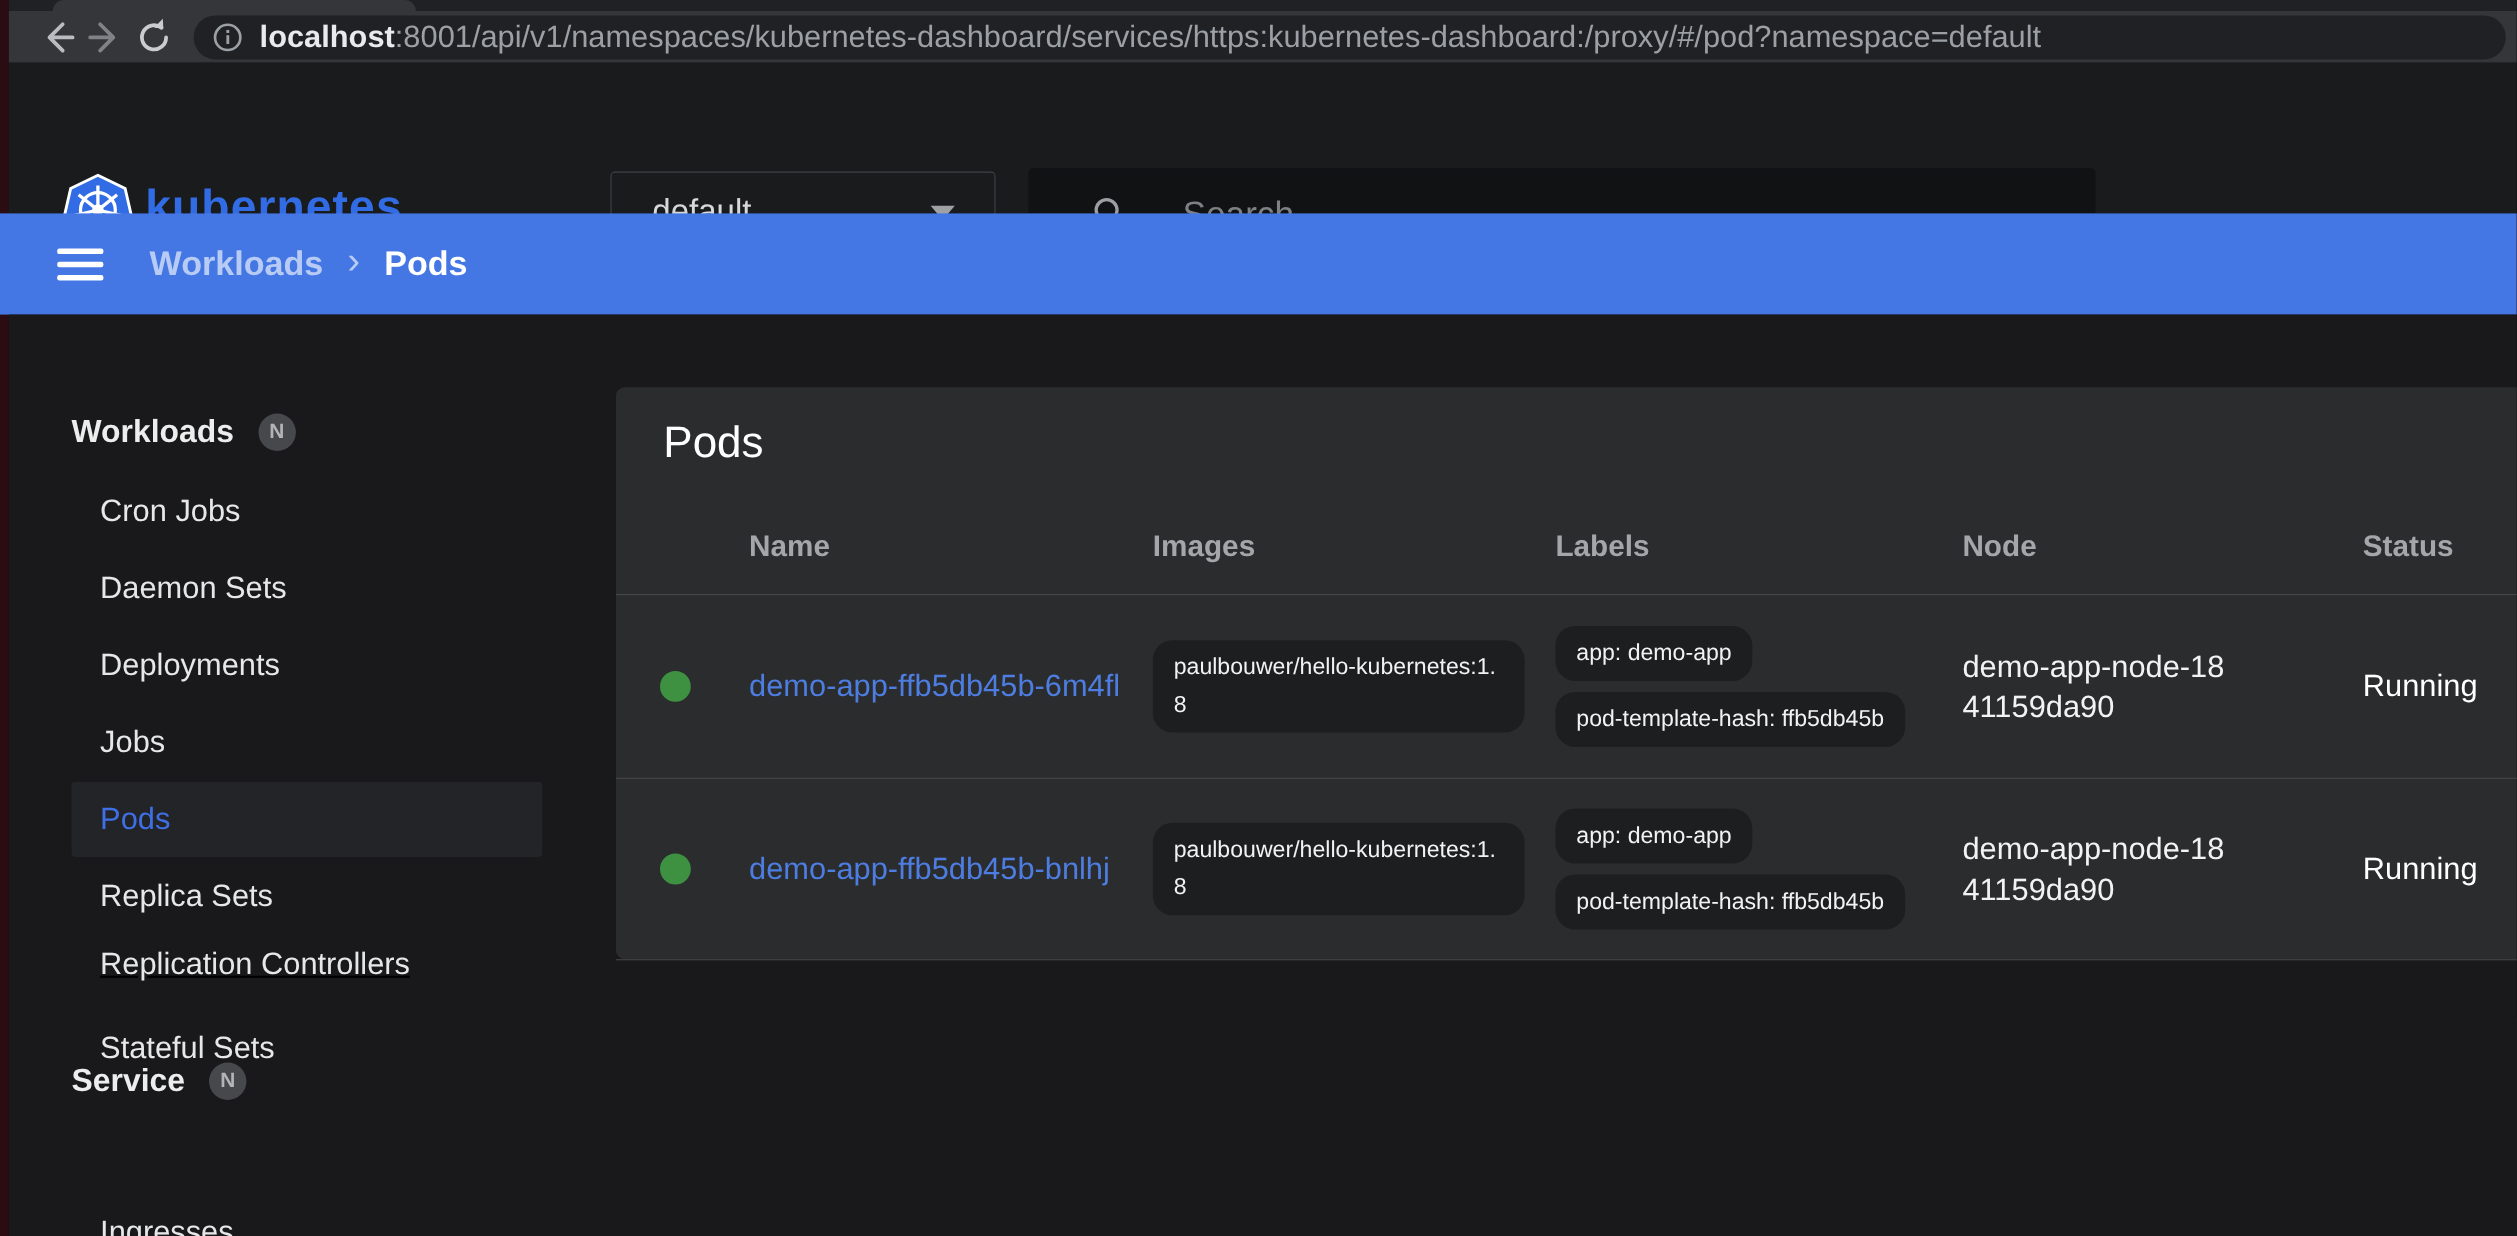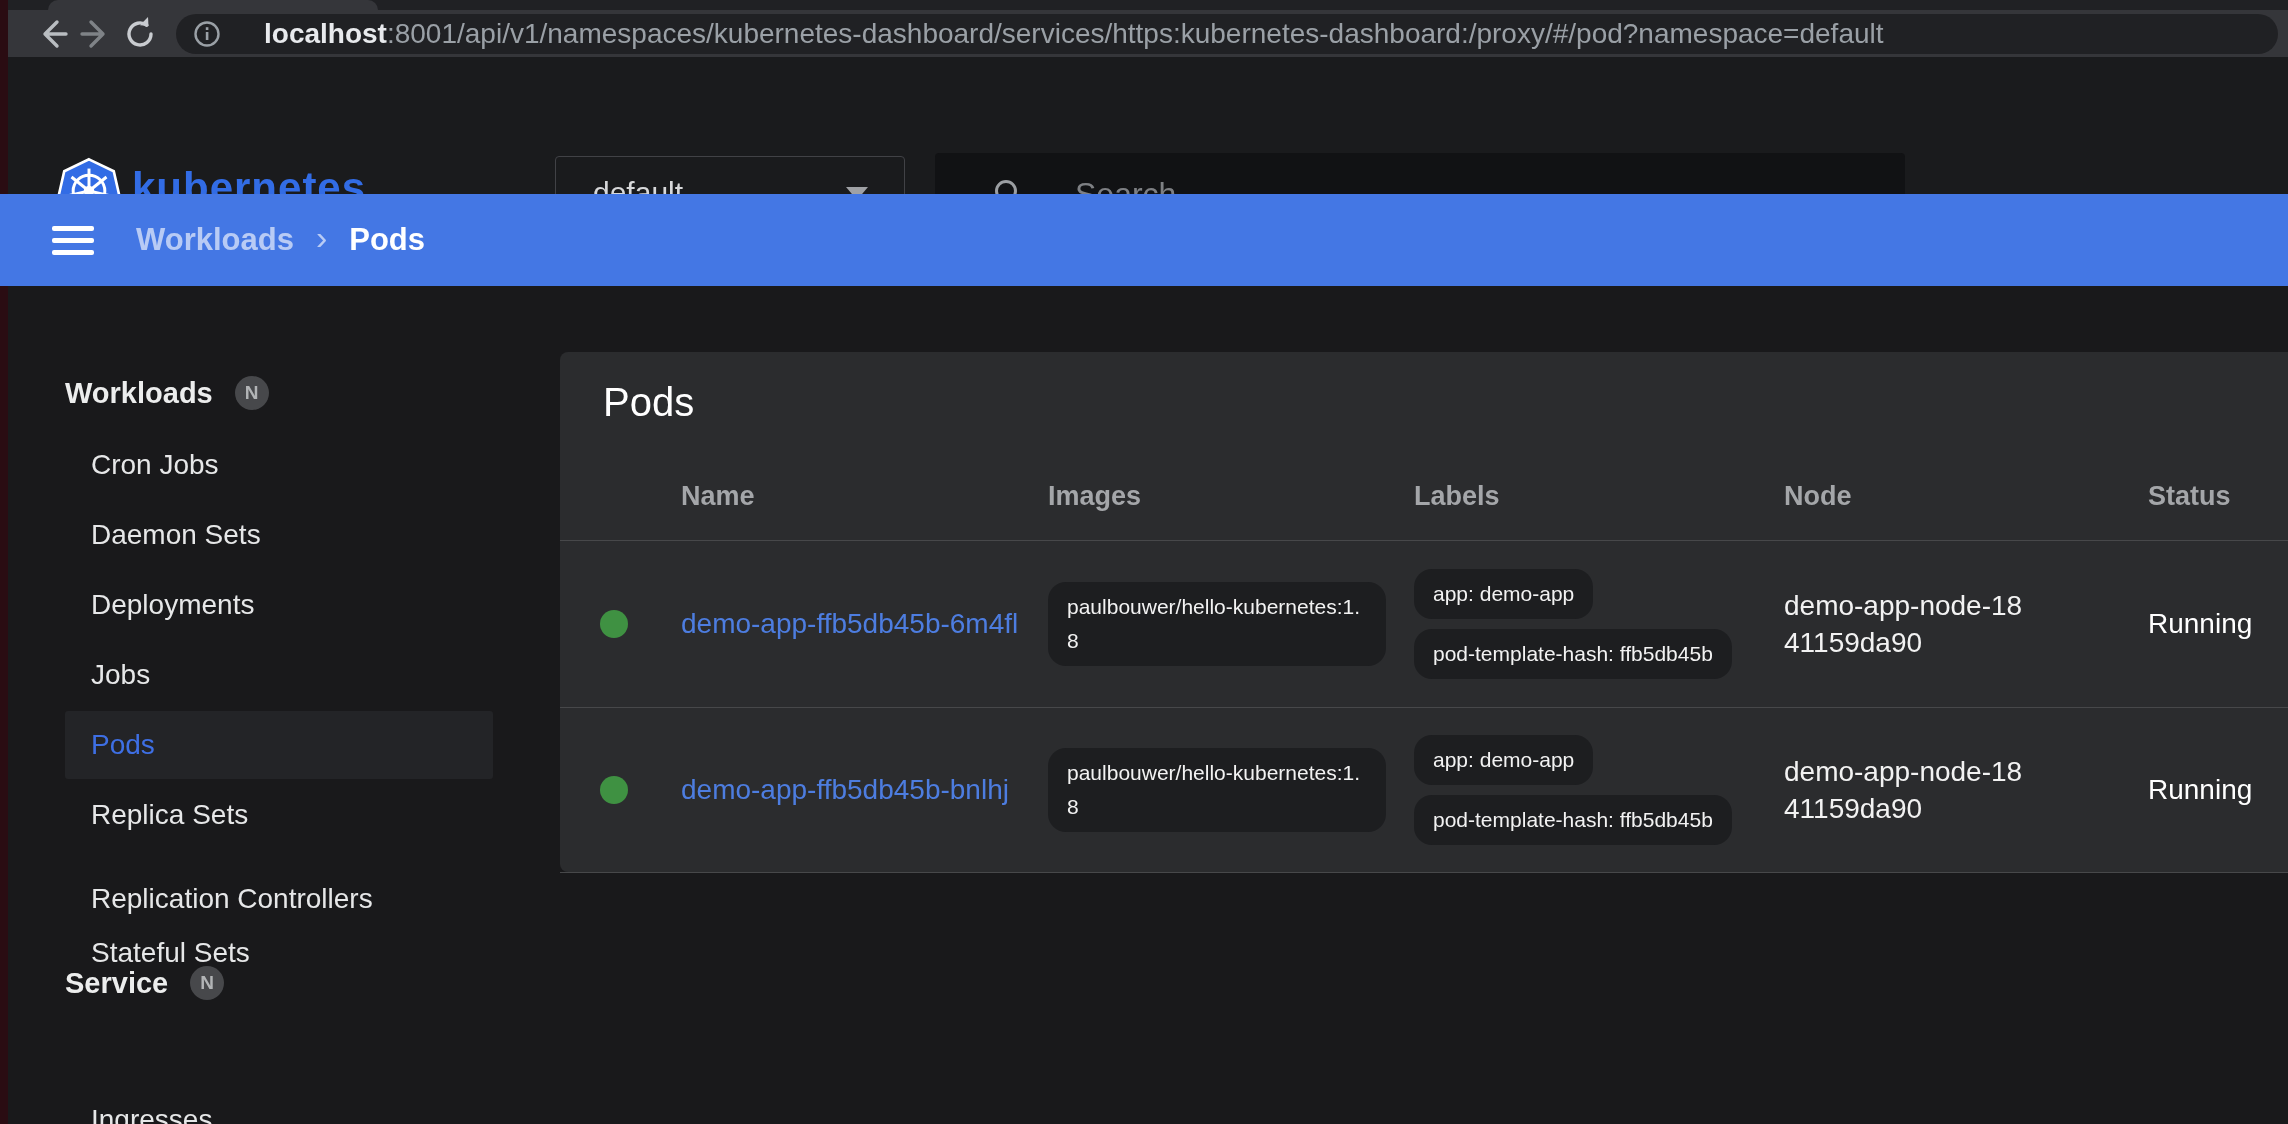--- a/index.html
+++ b/index.html
@@ -10,21 +10,21 @@
   
   #desktop-edge{left:0;top:0;width:8px;height:1124px;background:#2a0c12;}
 
   
   #tabstrip{left:8px;top:0;width:2280px;height:10px;background:#202124;}
   #active-tab{left:40px;top:0;width:330px;height:10px;background:#35363a;border-radius:10px 10px 0 0;}
   #toolbar{left:8px;top:10px;width:2280px;height:47px;background:#35363a;display:flex;align-items:center;}
   .navbtn{width:44px;height:44px;display:flex;align-items:center;justify-content:center;flex:0 0 auto;}
   #btn-back{margin-left:22px;}
   #urlbar{margin-left:14px;flex:1;height:40px;background:#202124;border-radius:21px;
-          display:flex;align-items:center;margin-right:10px;gap:28px;}
+          display:flex;align-items:center;margin-right:10px;}
   #urlbar .info{margin-left:16px;flex:0 0 auto;display:flex;}
   #url-text{margin-left:14px;font-size:28px;color:#9aa0a6;white-space:nowrap;overflow:hidden;}
   #url-text .host{color:#e8eaed;font-weight:bold;}
 
   
   #appheader{left:8px;top:57px;width:2280px;height:137px;background:#1a1b1d;}
   #logo{left:48px;top:100px;width:66px;height:68px;}
   #brand{left:124px;top:107px;font-size:42px;font-weight:bold;color:#326ce5;letter-spacing:1px;text-align:right;}
   #ns-select{left:547px;top:99px;width:348px;height:72px;border:1px solid #414246;border-radius:4px;
              display:flex;align-items:center;cursor:pointer;}
@@ -184,21 +184,21 @@
     </div>
   <div class="side-item" style="top:355px;">
       <span>Jobs</span>
     </div>
   <div class="side-item selected" style="top:425px;">
       <span>Pods</span>
     </div>
   <div class="side-item" style="top:495px;">
       <span>Replica Sets</span>
     </div>
-  <div class="side-item" style="top:579px;">
+  <div class="side-item" style="top:556px;text-decoration:underline;">
       <span>Replication Controllers</span>
     </div>
   <div class="side-item" style="top:633px;">
       <span>Stateful Sets</span>
     </div>
 
   <div class="side-head" style="top:680px;justify-content:space-between;">
     <span class="lbl">Service</span>
     <span class="badge">N</span>
   </div>

